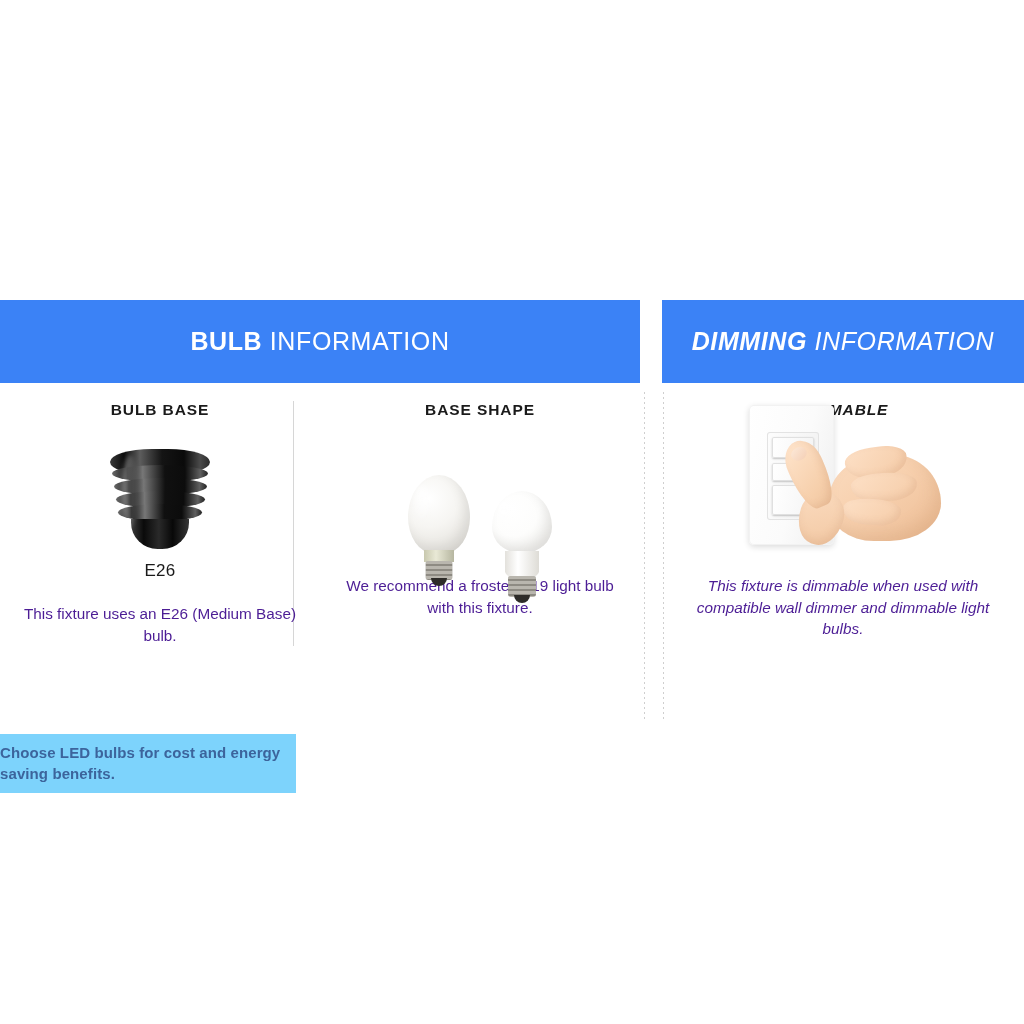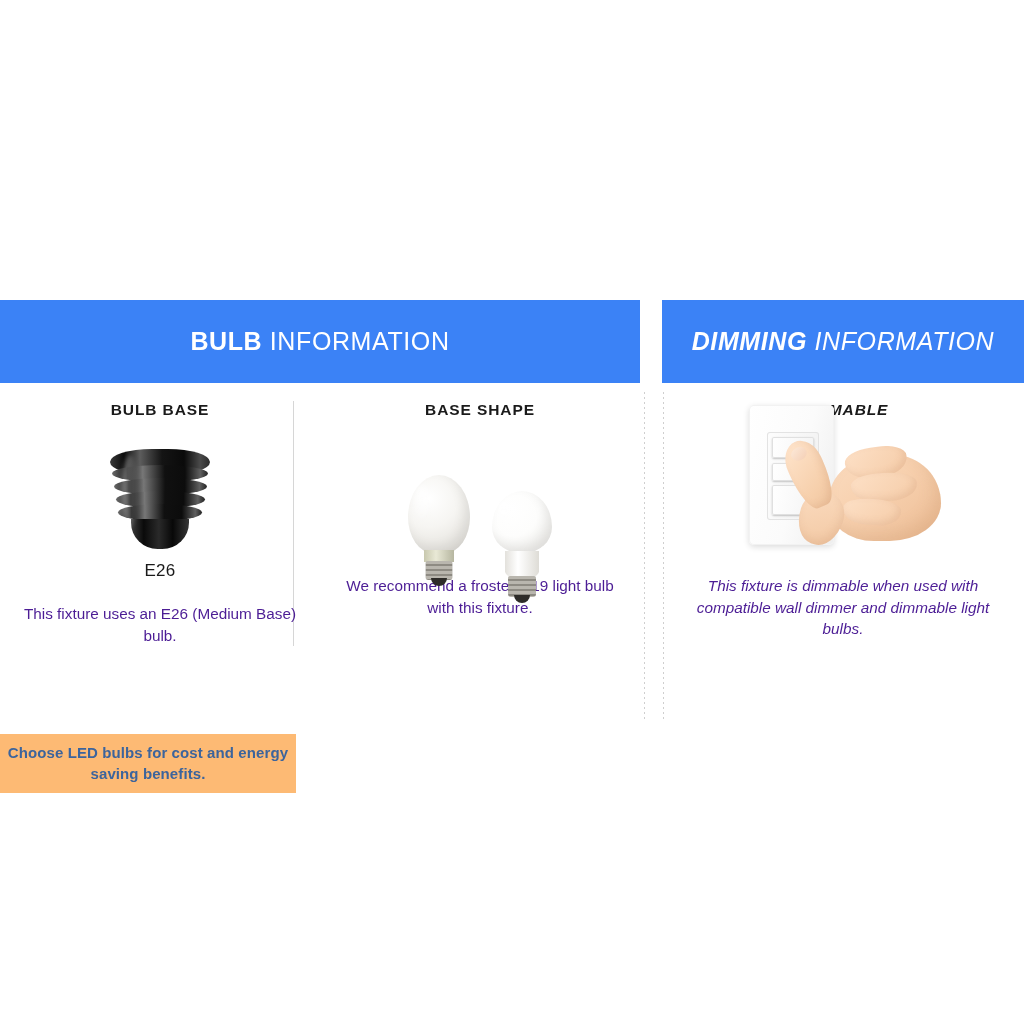--- a/index.html
+++ b/index.html
@@ -109,25 +109,24 @@
     background-size:1px 5px;
   }
   .dotsep-a { left:644px; }
   .dotsep-b { left:663px; }
 
   
   .callout {
     position:absolute;
     left:0; top:351px;
     width:296px; height:59px;
-    background:#fdba74;
+    background:#7dd3fc;
     display:flex;
     align-items:center;
     justify-content:center;
-    text-align:center;
   }
   .callout span {
     font-size:15px;
     font-weight:700;
     line-height:1.36;
     color:#3c649c;
     letter-spacing:0.1px;
   }
 
   

